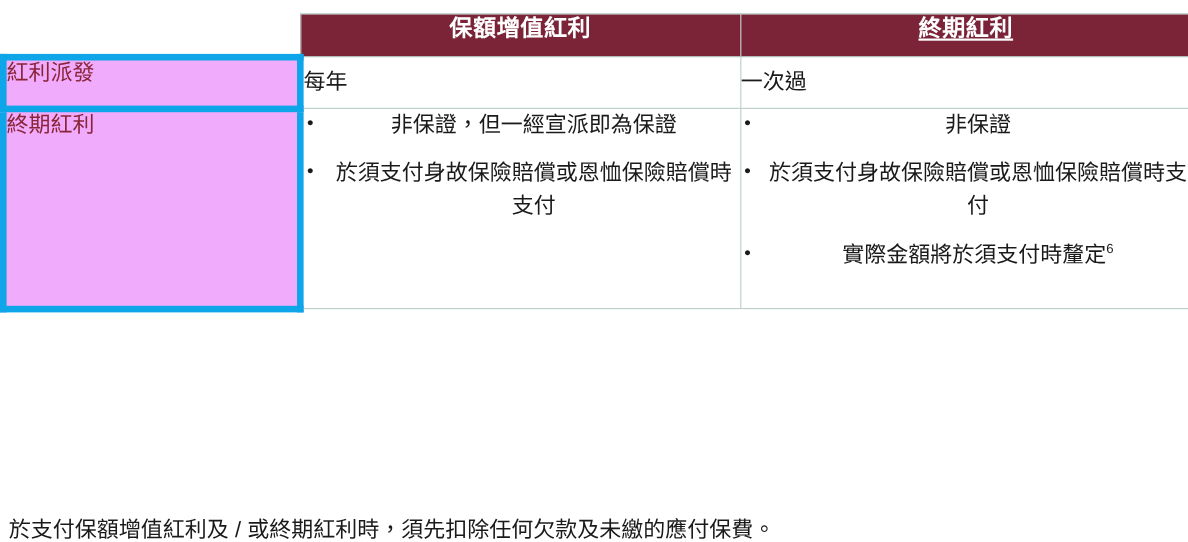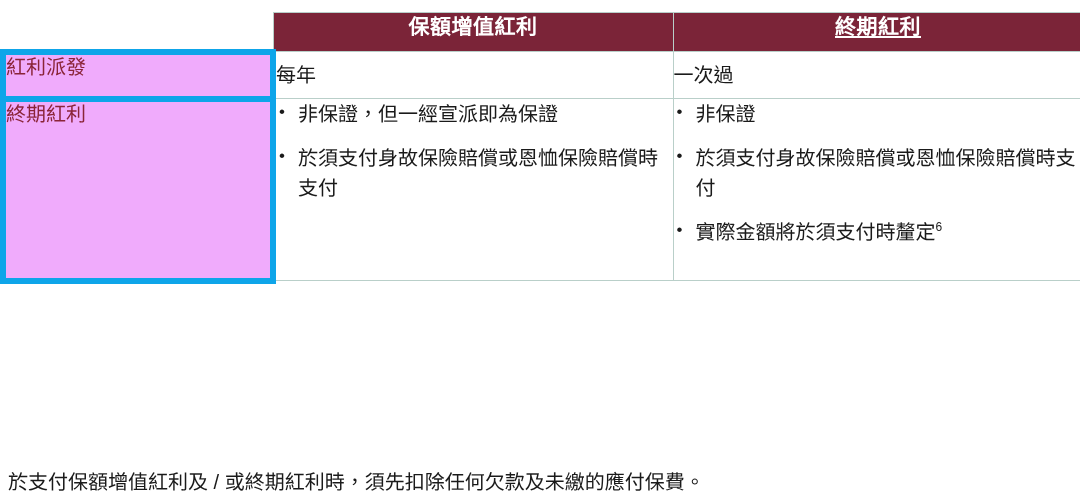--- a/index.html
+++ b/index.html
@@ -100,20 +100,21 @@
     list-style: none;
     margin: 0;
     padding: 0;
   }
   ul.bullets > li {
     position: relative;
     padding-left: 22px;
     margin: 0 0 14px 0;
     font-size: 20px;
     line-height: 1.5;
+    text-align: center;
   }
   ul.bullets > li:last-child {
     margin-bottom: 0;
   }
   ul.bullets > li::before {
     content: "\2022";
     position: absolute;
     left: 3px;
     top: -1px;
     font-size: 17px;

